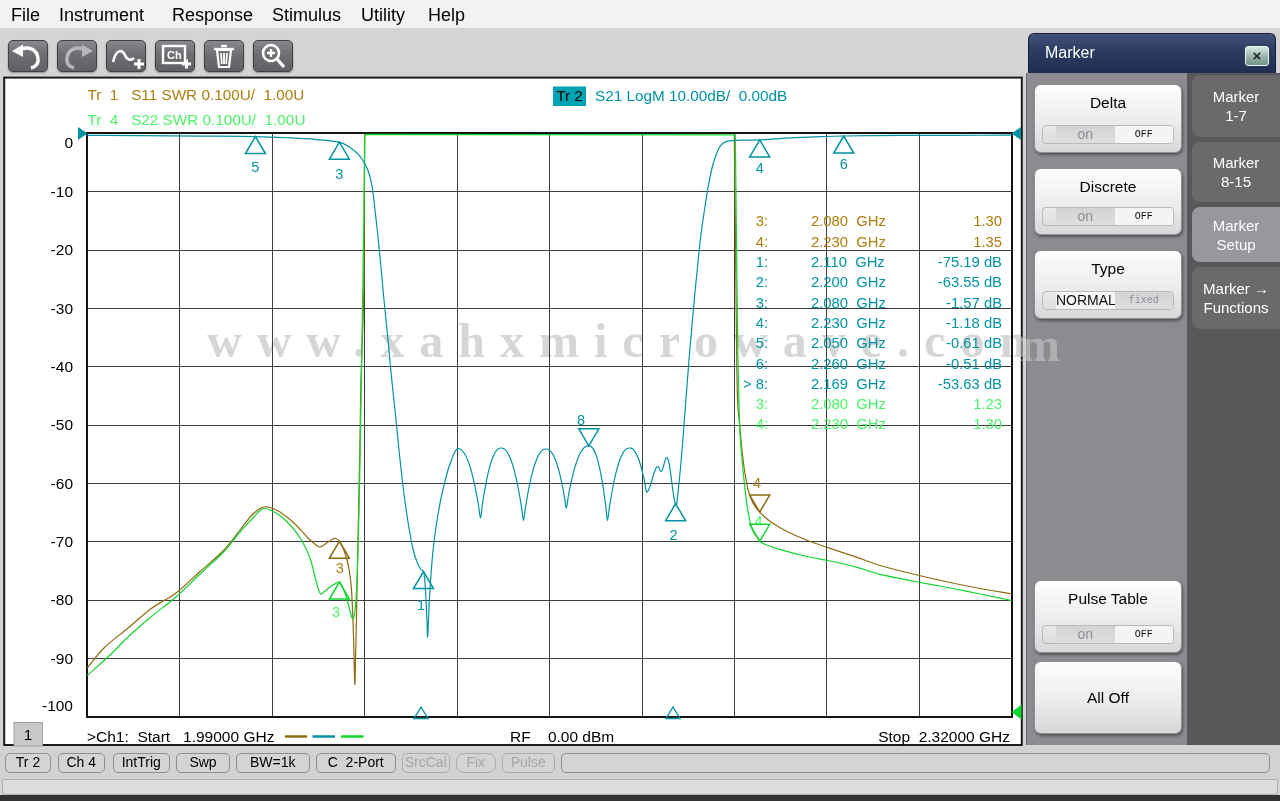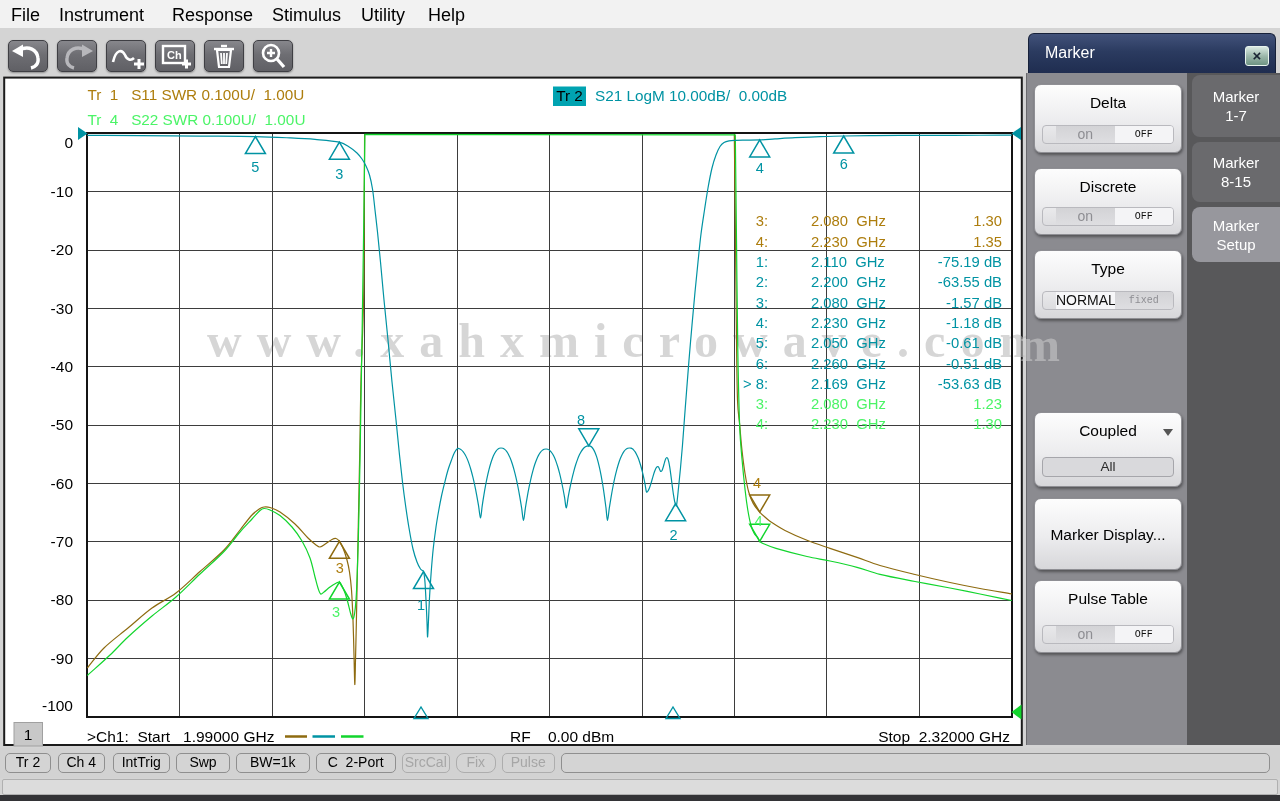--- a/index.html
+++ b/index.html
@@ -237,20 +237,21 @@
 <line x1="341" y1="736.5" x2="363.5" y2="736.5" stroke="#12d52d" stroke-width="2.5"></line>
 <text x="510" y="742" class="bt">RF&nbsp;&nbsp;&nbsp; 0.00 dBm</text>
 <text x="1010" y="742" text-anchor="end" class="bt">Stop&nbsp; 2.32000 GHz</text>
 </svg>
 
   <div id="pbody" class="abs"></div>
   <div id="ptabs" class="abs">
     <div class="tab" style="top:2px; height:62px;">Marker<br>1-7</div>
     <div class="tab" style="top:69px; height:60px;">Marker<br>8-15</div>
     <div class="tab" style="top:134px; height:55px; background:#97979d;">Marker<br>Setup</div>
+    <div class="tab" style="top:194px; height:62px;">Marker →<br>Functions</div>
   </div>
   <div id="ptitle" class="abs">
     <span class="cap">Marker</span>
     <div id="pclose">×</div>
   </div>
 
   <div class="pbtn abs" style="left:1034px; top:84px; height:69px;">
     <div class="cap">Delta</div>
     <div class="toggle">
         <div class="l">on</div>
@@ -264,34 +265,29 @@
         <div class="r">OFF</div>
       </div>
   </div>
   <div class="pbtn abs" style="left:1034px; top:250px; height:68.5px;">
     <div class="cap">Type</div>
     <div class="toggle">
         <div class="l sel">NORMAL</div>
         <div class="r uns">fixed</div>
       </div>
   </div>
-  <div class="pbtn abs" style="left:1034px; top:412px; height:75px;">
-    <div class="cap">Coupled</div>
-      <div class="drop" style="top:16px"></div>
-    <div class="ibtn" style="top:44px">All</div>
-  </div>
-  <div class="pbtn abs" style="left:1034px; top:497.5px; height:72.5px;">
-    <div class="cap" style="top:27px">Marker Display...</div>
-  </div>
   <div class="pbtn abs" style="left:1034px; top:580px; height:72.5px;">
     <div class="cap">Pulse Table</div>
     <div class="toggle">
         <div class="l">on</div>
         <div class="r">OFF</div>
       </div>
+  </div>
+  <div class="pbtn abs" style="left:1034px; top:661px; height:73px;">
+    <div class="cap" style="top:27px">All Off</div>
   </div>
   <div class="abs" style="left:1020px; top:317px; font:bold 48px 'Liberation Serif',serif; color:rgba(205,205,205,0.55); z-index:30;">m</div>
 
   <div id="sbar1" class="abs">
     <div class="sbtn" style="left:5px; width:46px;">Tr 2</div>
     <div class="sbtn" style="left:57.5px; width:47.5px;">Ch 4</div>
     <div class="sbtn" style="left:112.5px; width:57.5px;">IntTrig</div>
     <div class="sbtn" style="left:176px; width:54px;">Swp</div>
     <div class="sbtn" style="left:236px; width:73.5px;">BW=1k</div>
     <div class="sbtn" style="left:315.5px; width:80.5px;">C&nbsp; 2-Port</div>

